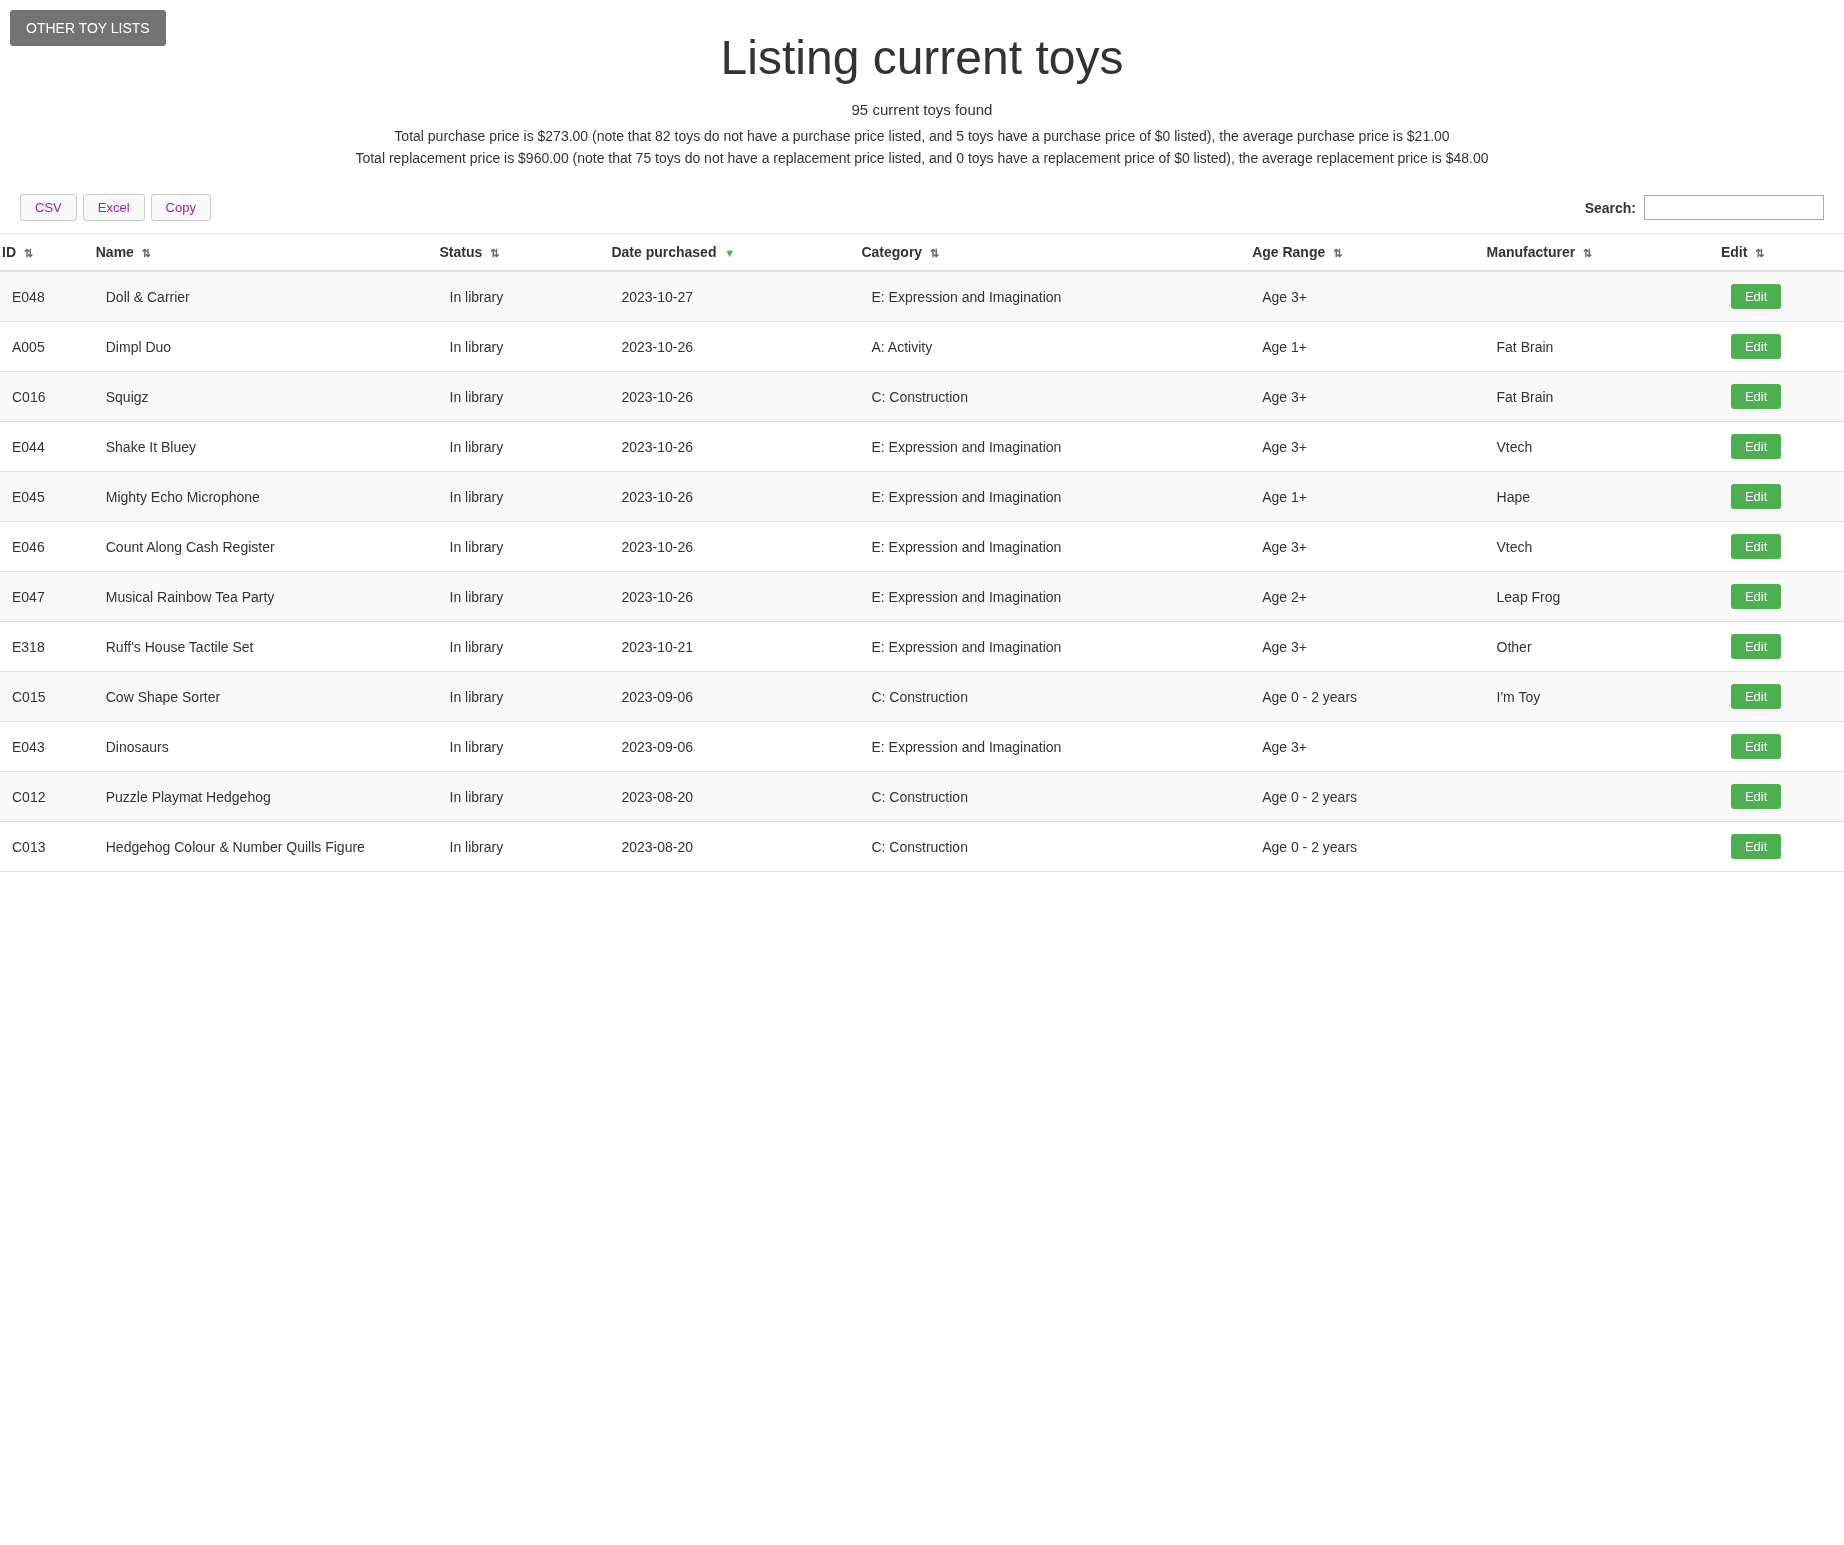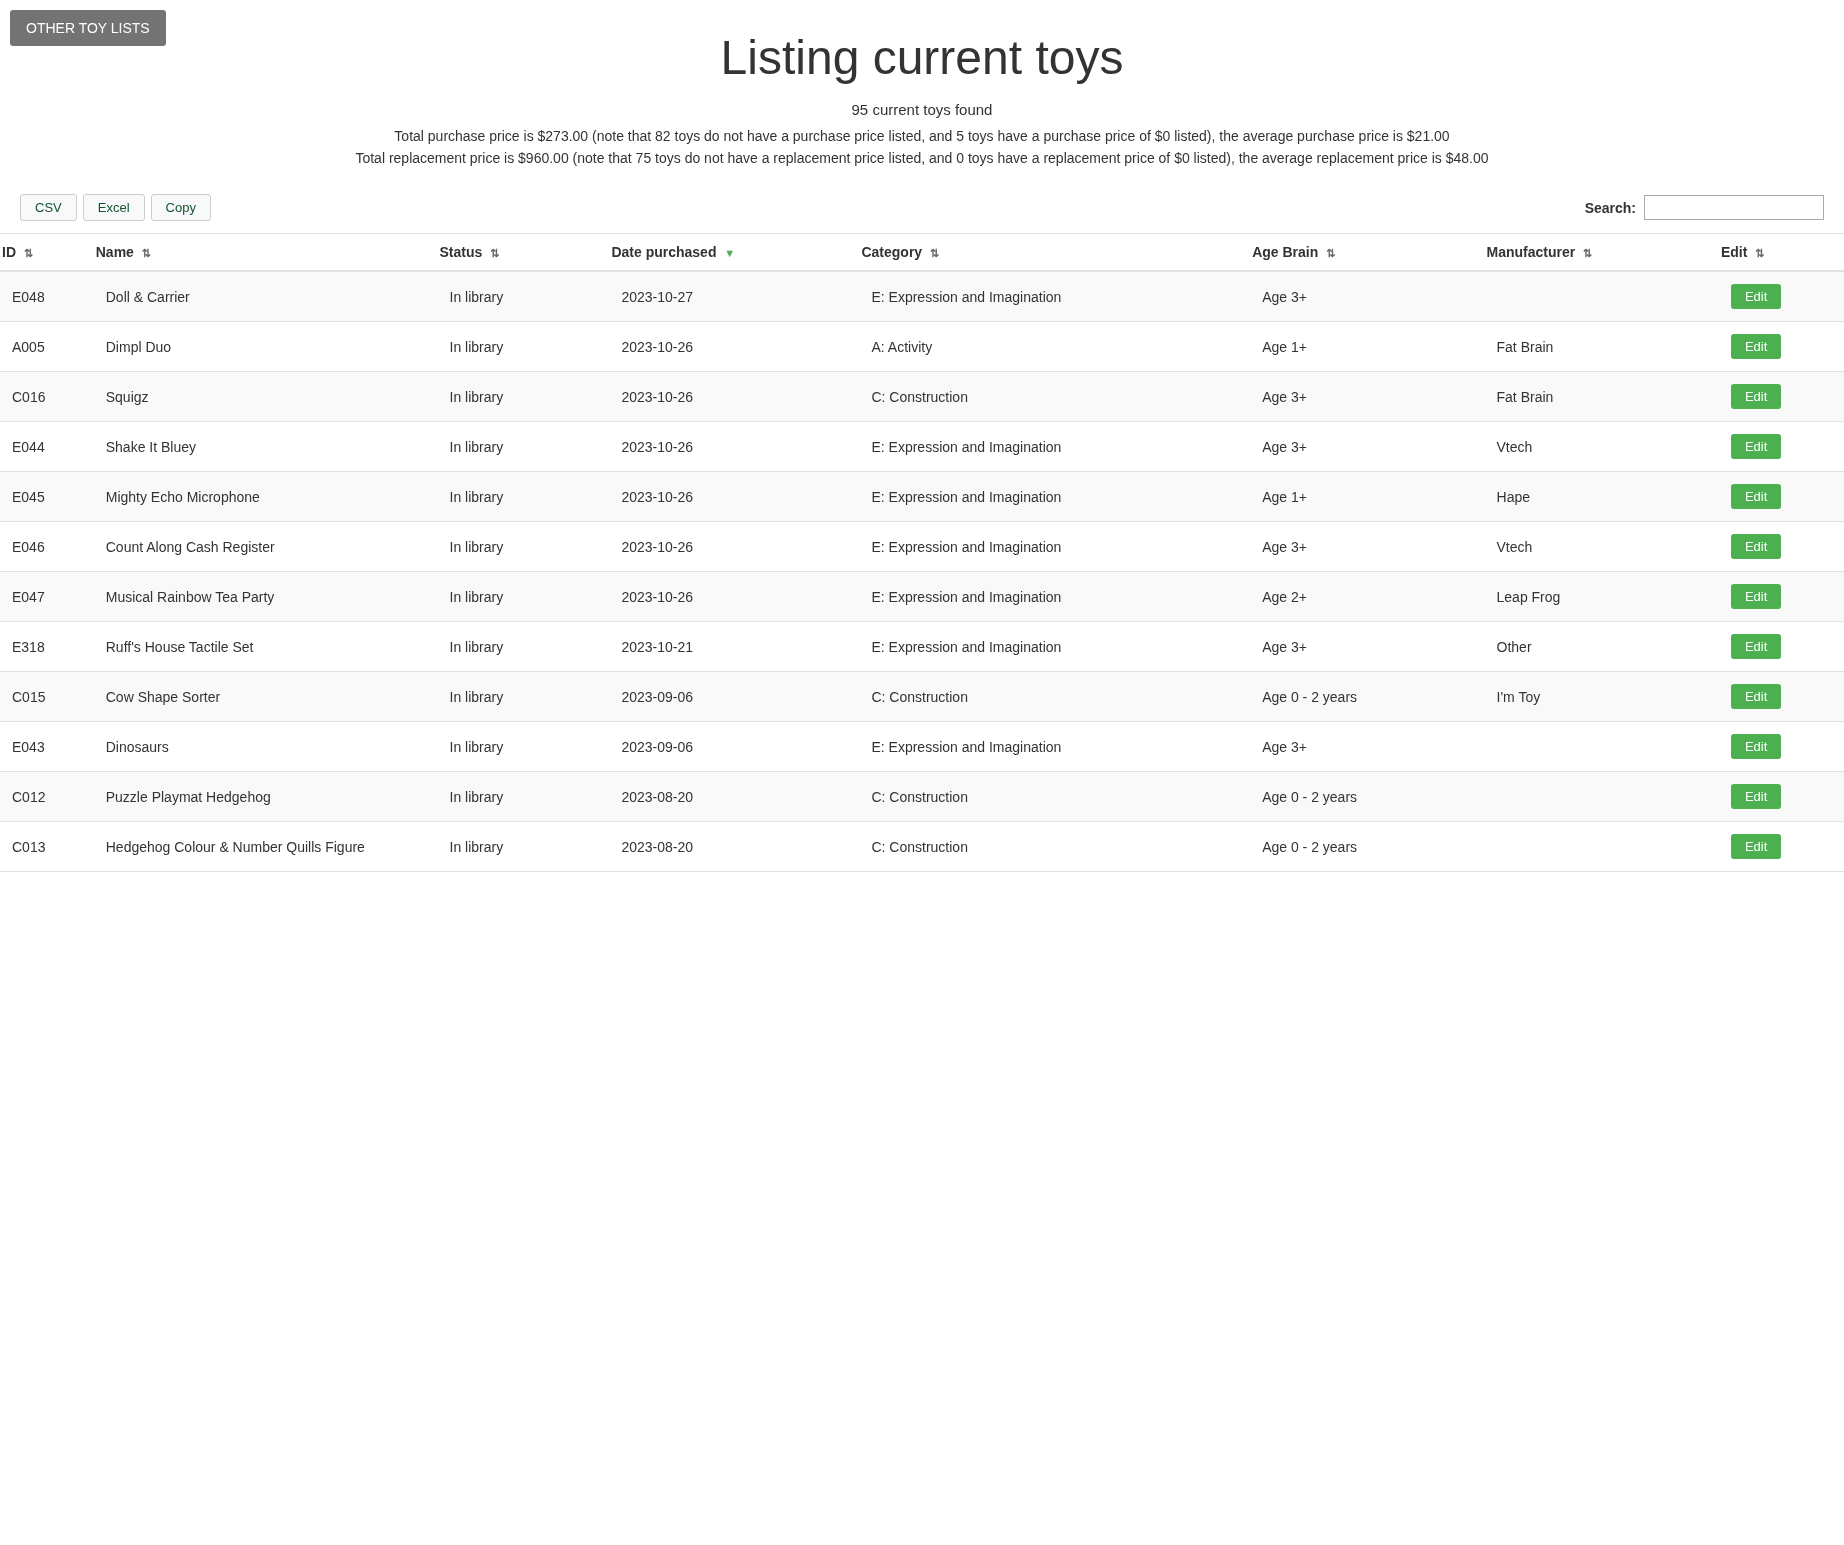--- a/index.html
+++ b/index.html
@@ -48,21 +48,21 @@
       gap: 6px;
     }
 
     .toolbar-btn {
       background: #f8f9fa;
       border: 1px solid #ccc;
       padding: 5px 14px;
       cursor: pointer;
       font-size: 13px;
       border-radius: 3px;
-      color: #14532d;
+      color: #a21caf;
     }
 
     .search-area {
       margin-left: auto;
       display: flex;
       align-items: center;
       gap: 8px;
     }
 
     .search-label {
@@ -180,21 +180,21 @@
       </th>
       <th class="col-date">
         <span>Date purchased</span>
         <span class="sort-icon active">▼</span>
       </th>
       <th class="col-category">
         <span>Category</span>
         <span class="sort-icon">⇅</span>
       </th>
       <th class="col-age">
-        <span>Age Brain</span>
+        <span>Age Range</span>
         <span class="sort-icon">⇅</span>
       </th>
       <th class="col-manufacturer">
         <span>Manufacturer</span>
         <span class="sort-icon">⇅</span>
       </th>
       <th class="col-edit">
         <span>Edit</span>
         <span class="sort-icon">⇅</span>
       </th>

